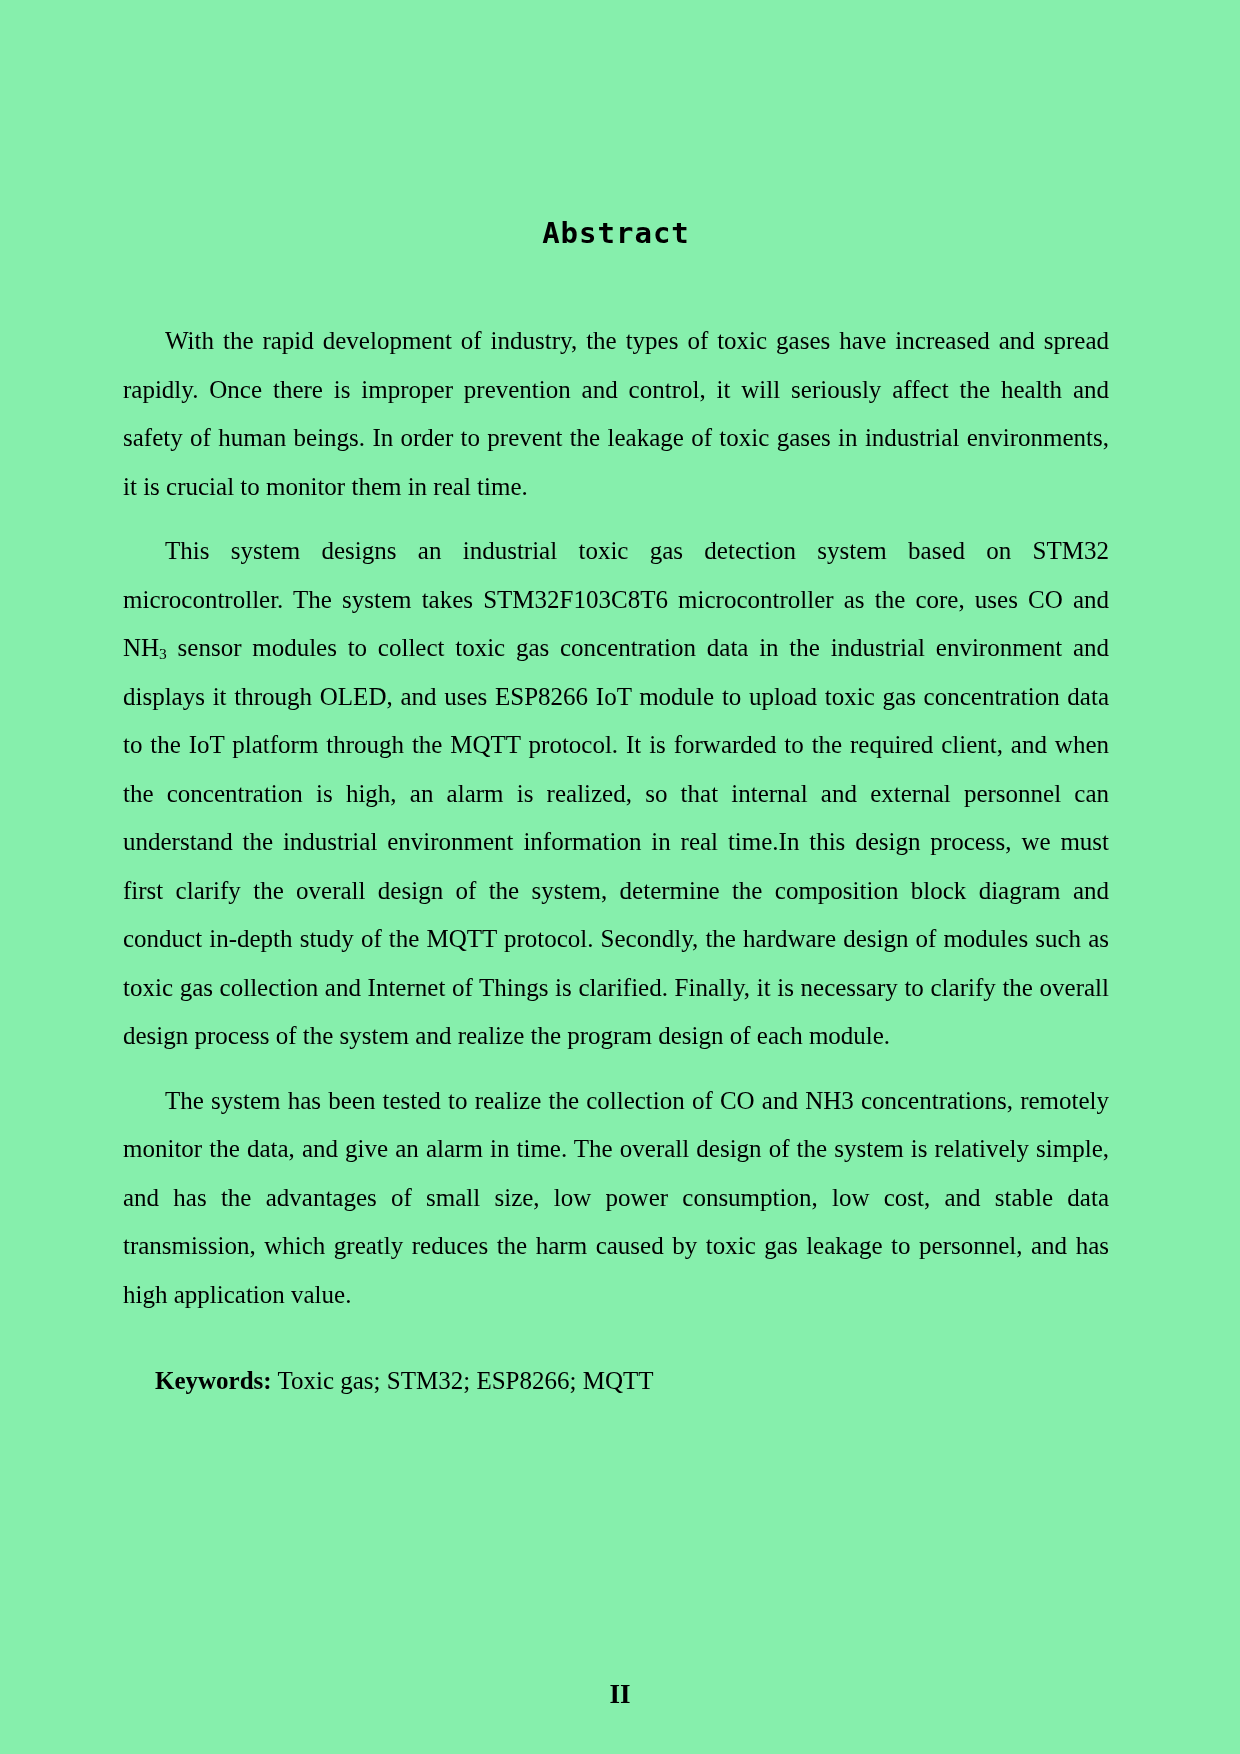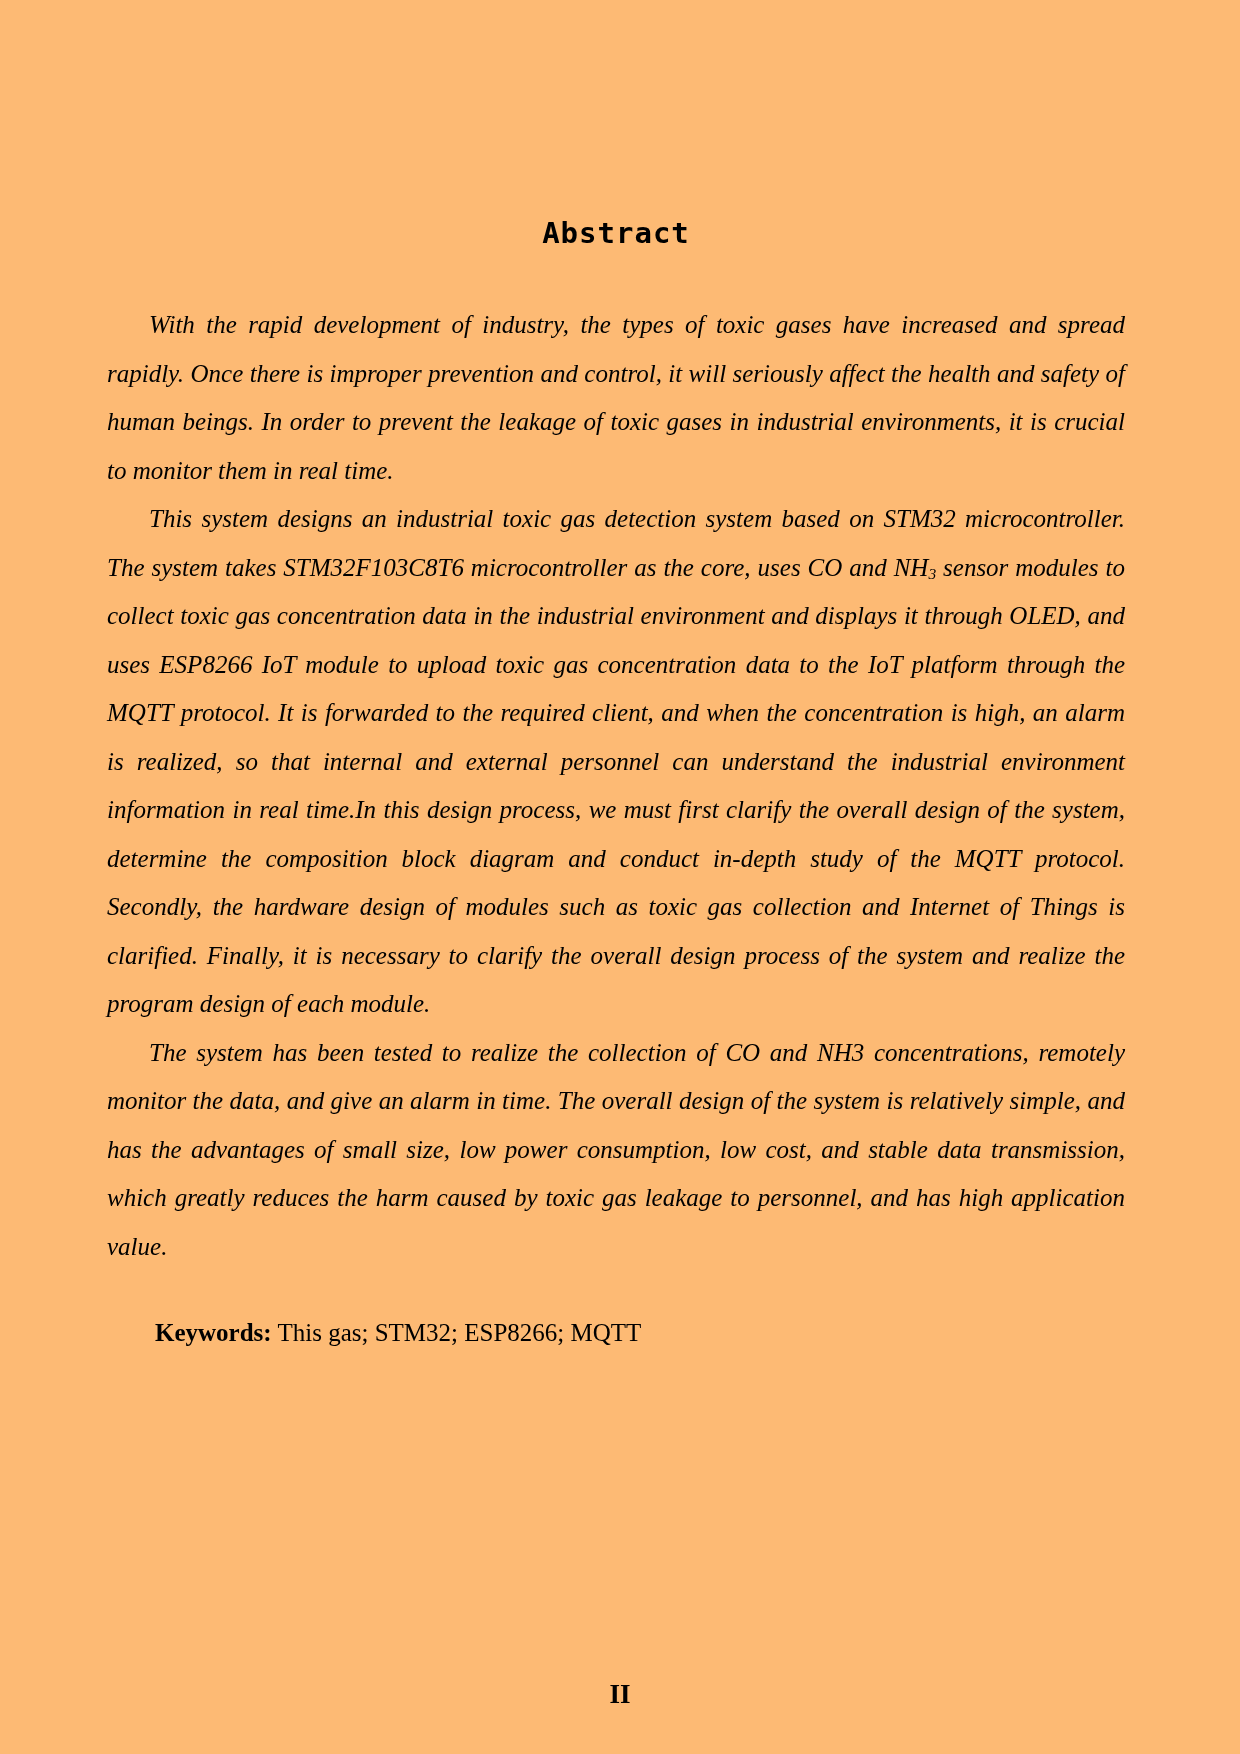--- a/index.html
+++ b/index.html
@@ -4,21 +4,21 @@
 <style>
   html, body {
     margin: 0;
     padding: 0;
     background: #ffffff;
   }
   .page {
     position: relative;
     width: 1240px;
     height: 1754px;
-    background: #fdba74;
+    background: #86efac;
     color: #000000;
     overflow: hidden;
   }
   .title {
     position: absolute;
     top: 216px;
     left: 107px;
     width: 1018px;
     margin: 0;
     text-align: center;
@@ -33,25 +33,24 @@
     position: absolute;
     top: 301px;
     left: 107px;
     width: 1018px;
     font-family: "Liberation Serif", "DejaVu Serif", serif;
     font-size: 25px;
     line-height: 48.5px;
     color: #000000;
   }
   .para {
-    margin: 0;
+    margin: 16px;
     text-align: justify;
     text-justify: inter-word;
     text-indent: 42px;
-    font-style: italic;
   }
   .para sub {
     font-size: 0.62em;
     line-height: 0;
     vertical-align: -0.22em;
   }
   .keywords {
     margin: 38px 0 0 0;
     text-indent: 48px;
     text-align: left;
@@ -81,19 +80,19 @@
   <h1 class="title">Abstract</h1>
 
   <div class="body-text">
 
     <p class="para">With the rapid development of industry, the types of toxic gases have increased and spread rapidly. Once there is improper prevention and control, it will seriously affect the health and safety of human beings. In order to prevent the leakage of toxic gases in industrial environments, it is crucial to monitor them in real time.</p>
 
     <p class="para"><span>This system designs an industrial toxic gas detection system based on STM32 microcontroller. The system takes STM32F103C8T6 microcontroller as the core, uses CO and NH</span><sub>3</sub><span> sensor modules to collect toxic gas concentration data in the industrial environment and displays it through OLED, and uses ESP8266 IoT module to upload toxic gas concentration data to the IoT platform through the MQTT protocol. It is forwarded to the required client, and when the concentration is high, an alarm is realized, so that internal and external personnel can understand the industrial environment information in real time.In this design process, we must first clarify the overall design of the system, determine the composition block diagram and conduct in-depth study of the MQTT protocol. Secondly, the hardware design of modules such as toxic gas collection and Internet of Things is clarified. Finally, it is necessary to clarify the overall design process of the system and realize the program design of each module.</span></p>
 
     <p class="para">The system has been tested to realize the collection of CO and NH3 concentrations, remotely monitor the data, and give an alarm in time. The overall design of the system is relatively simple, and has the advantages of small size, low power consumption, low cost, and stable data transmission, which greatly reduces the harm caused by toxic gas leakage to personnel, and has high application value.</p>
 
-    <p class="keywords"><strong>Keywords:</strong><span> This gas; STM32; ESP8266; MQTT</span></p>
+    <p class="keywords"><strong>Keywords:</strong><span> Toxic gas; STM32; ESP8266; MQTT</span></p>
 
   </div>
 
   <div class="page-number">II</div>
 
 </div>
 
 </body></html>

